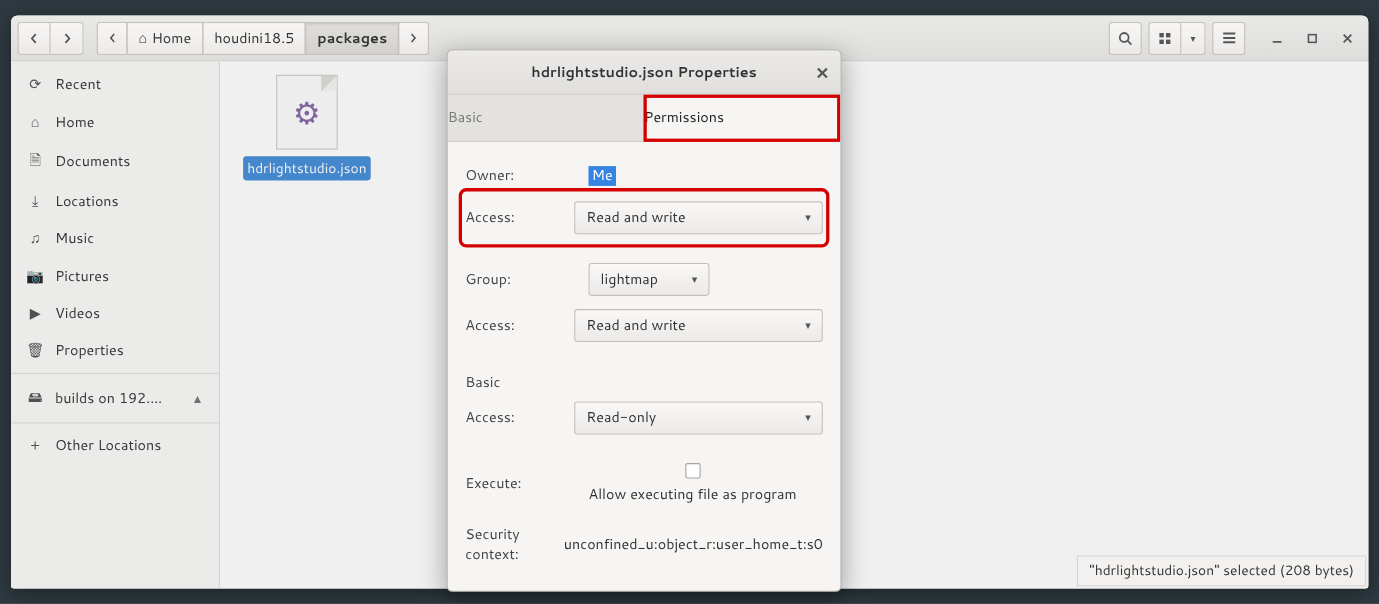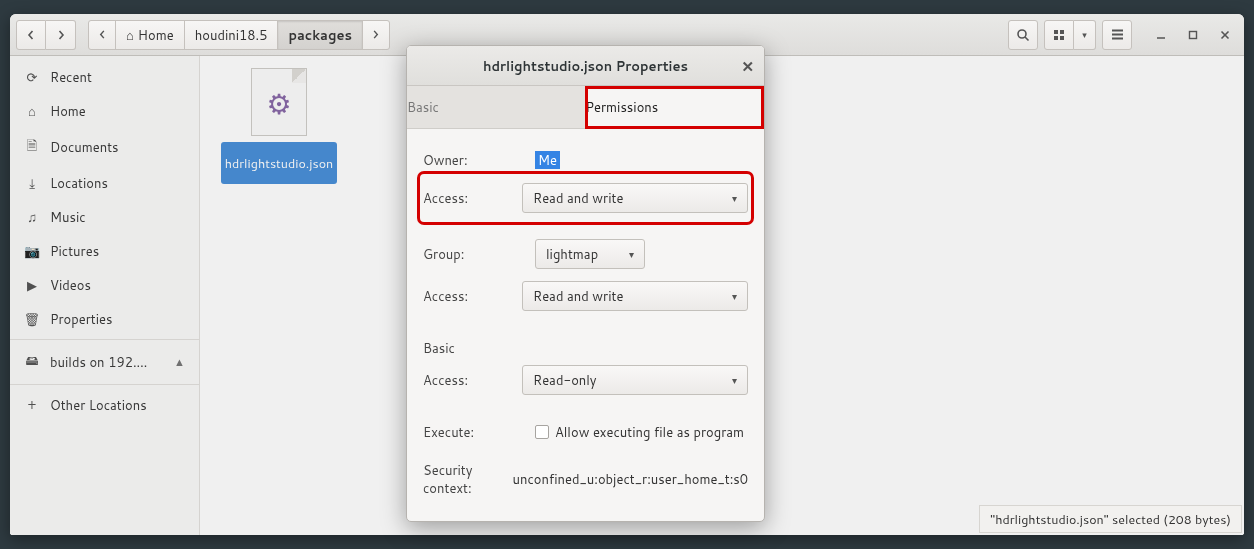--- a/index.html
+++ b/index.html
@@ -145,21 +145,21 @@
     width:14px; height:14px;
     background: linear-gradient(135deg, #e0ddd9 50%, #f6f5f4 50%);
   }
   .file-icon .gear {
     position:absolute; left:50%; top:52%; transform:translate(-50%,-50%);
     color:#8a6aa8; font-size:28px;
   }
   .file-label {
     background: #4a90d9;
     color: #fff;
-    padding: 12px 4px;
+    padding: 2px 4px;
     border-radius: 3px;
     display: inline-block;
     font-size: 12.5px;
   }
 
   .statusbar {
     position: absolute;
     right: 2px;
     bottom: 2px;
     background: #f2f1ef;
@@ -260,20 +260,21 @@
     content:"▾";
     position:absolute; right:10px; top:50%; transform:translateY(-50%);
     font-size:10px; color:#555;
   }
   .me-badge {
     background:#3584e4; color:#fff; padding:0 3px;
   }
   .chk {
     display:flex; align-items:center; gap:6px; color:#333;
     cursor:pointer;
+    flex-direction:column;
   }
   .chkbox {
     width:14px;height:14px;border:1px solid #a7a4a0;border-radius:2px;background:#fff;
   }
   .hl-row {
     outline: 3px solid #d40000;
     outline-offset: 3px;
     border-radius:1px;
   }
   .sec-ctx { font-size:13px; color:#333;}

